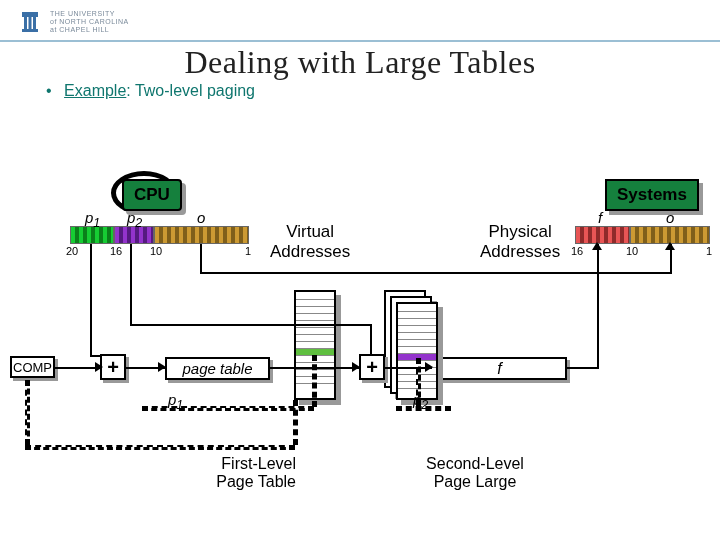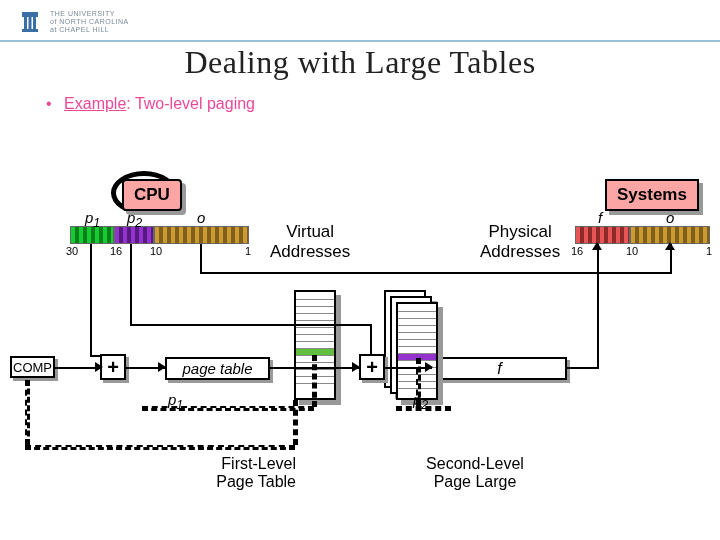--- a/index.html
+++ b/index.html
@@ -25,32 +25,32 @@
   .slide-title {
     font-family: Georgia, 'Times New Roman', serif;
     font-size: 32px;
     color: #222;
     text-align: center;
     margin-top: 2px;
     letter-spacing: 0.5px;
   }
   .example-row {
     padding: 0 30px;
-    margin-top: 14px;
+    margin-top: 1px;
     font-size: 16px;
-    color: #ec4899;
+    color: #0f766e;
   }
   .example-label { text-decoration: underline; }
   .bullet { margin: 0 8px 0 16px; }
 
   
   .cpu-box, .memory-box {
     position: absolute;
     border: 2px solid #000;
-    background: #fca5a5;
+    background: #15803d;
     padding: 4px 10px;
     font-size: 17px;
     font-weight: bold;
     box-shadow: 4px 4px 0 0 #999;
   }
   .cpu-ring {
     position: absolute;
     left: 111px; top: 171px;
     width: 66px; height: 44px;
     border: 5px solid #000;
@@ -263,21 +263,21 @@
   <span class="example-label">Example</span><span>: Two-level paging</span>
 </div>
 
 <div class="cpu-ring"></div>
 <div class="cpu-box">CPU</div>
 <div class="memory-box">Systems</div>
 
 <div class="va-register">
   <div class="seg seg-p1">
     <span class="va-seg-label" style="left:14px;"><span>p</span><sub>1</sub></span>
-    <span class="va-seg-tick" style="left:-5px;">30</span>
+    <span class="va-seg-tick" style="left:-5px;">20</span>
   </div>
   <div class="seg seg-p2">
     <span class="va-seg-label" style="left:12px;"><span>p</span><sub>2</sub></span>
     <span class="va-seg-tick" style="left:-5px;">16</span>
   </div>
   <div class="seg seg-o-v">
     <span class="va-seg-label" style="left:42px;">o</span>
     <span class="va-seg-tick" style="left:-5px;">10</span>
     <span class="va-seg-tick" style="right:-3px;">1</span>
   </div>

